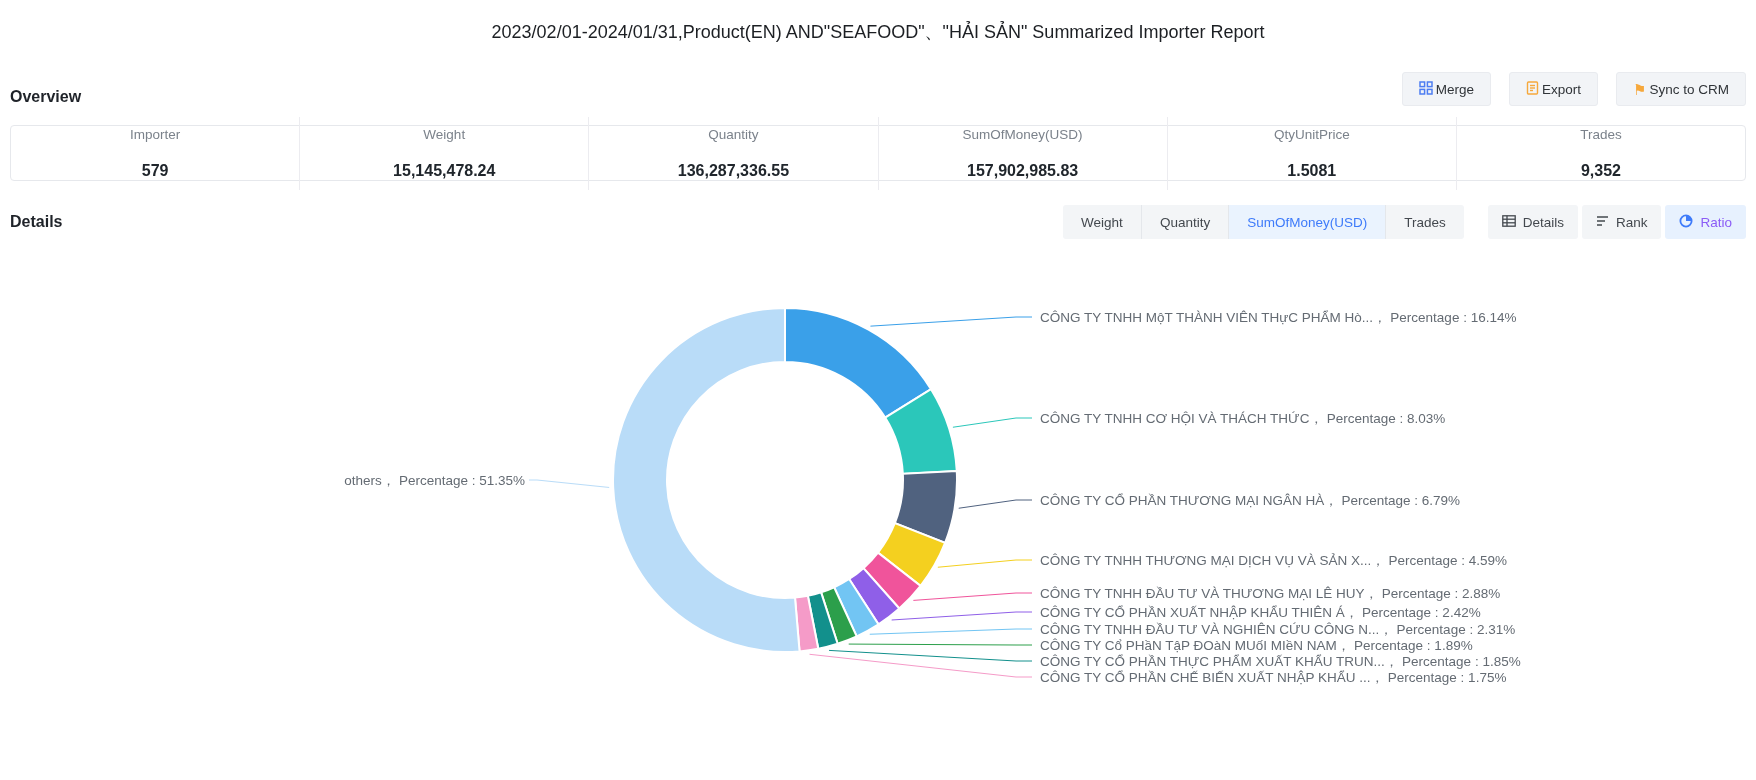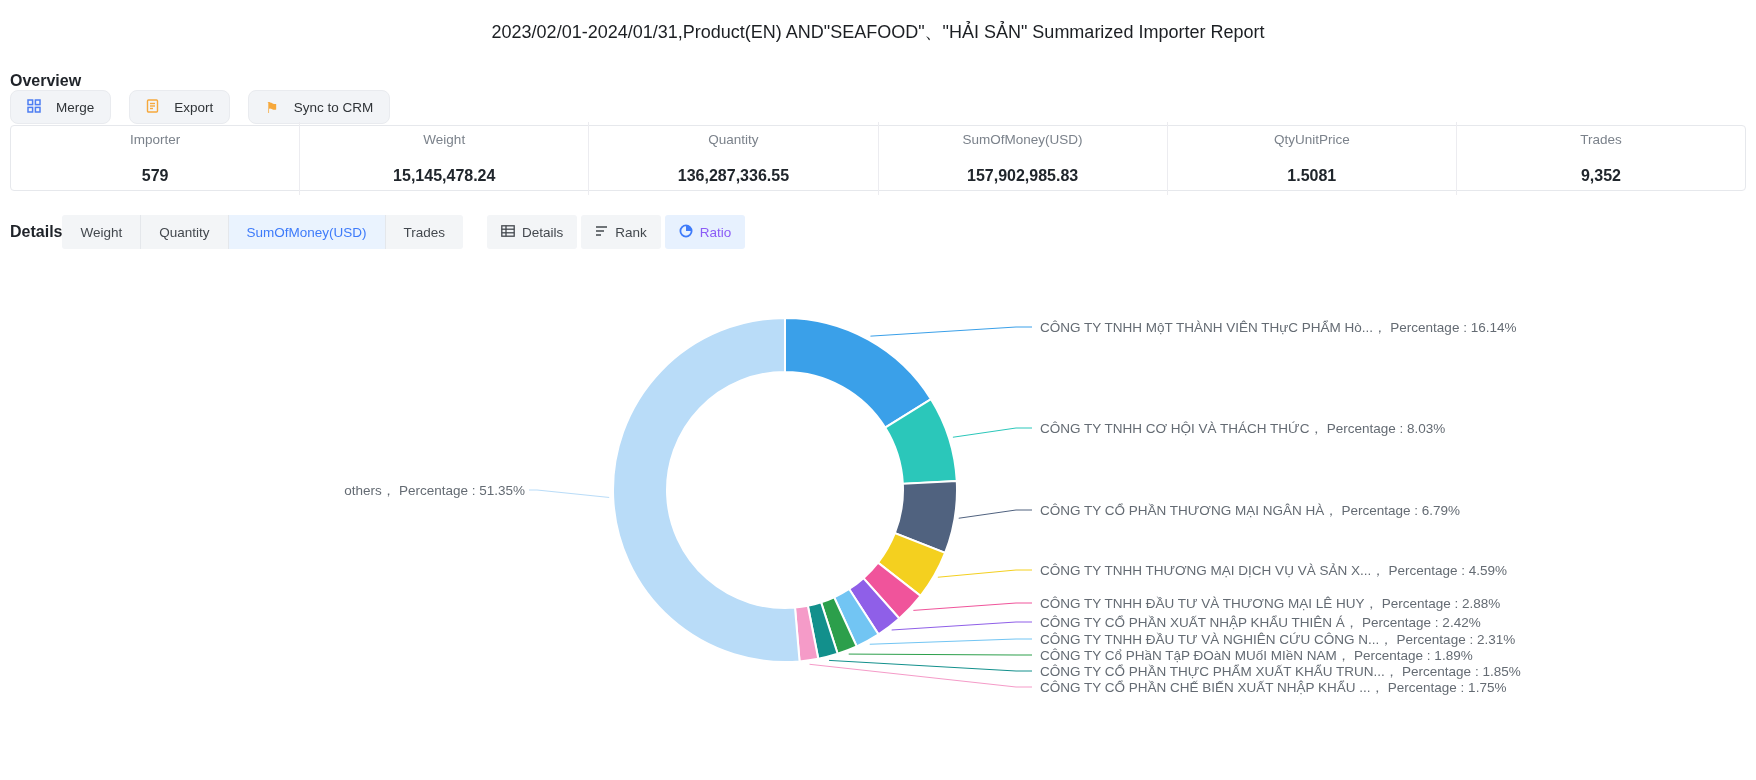--- a/index.html
+++ b/index.html
@@ -1,30 +1,30 @@
 <!DOCTYPE html>
 <html><head>
 <meta charset="utf-8">
 <style>
   * { margin:0; padding:0; box-sizing:border-box; }
   html,body { width:1756px; height:780px; overflow:hidden; background:#fff;
               font-family:"Liberation Sans","DejaVu Sans",sans-serif; }
   .report-title { padding-top:20px; text-align:center; font-size:18px; font-weight:500; color:#1c1f23; }
-  .section-header { display:flex; justify-content:space-between; align-items:flex-start; margin:28px 10px 0; height:34px;flex-direction:column; }
+  .section-header { display:flex; justify-content:space-between; align-items:flex-end; margin:28px 10px 0; height:34px; }
   .heading { font-size:16px; font-weight:700; color:#1f2329; }
   .actions { display:flex; gap:18px; }
-  .act-btn { display:flex; align-items:center; gap:15px; height:34px; padding:0 16px; background:#f2f4f7;
-             border:1px solid #e9ebef; border-radius:8px; font-size:13.5px; color:#303438; cursor:pointer;
+  .act-btn { display:flex; align-items:center; gap:3px; height:34px; padding:0 16px; background:#f2f4f7;
+             border:1px solid #e9ebef; border-radius:3px; font-size:13.5px; color:#303438; cursor:pointer;
              font-family:inherit; }
-  .stats-card { margin:19px 10px 0; height:66px; border:1px solid #e6e8ec; border-radius:4px; display:flex; align-items:center; }
+  .stats-card { margin:19px 10px 0; height:56px; border:1px solid #e6e8ec; border-radius:4px; display:flex; align-items:center; }
   .stat { flex:1; text-align:center; padding:10px 0; border-right:1px solid #ececf0; }
   .stat:last-child { border-right:none; }
   .stat-label { font-size:13.5px; color:#7b828b; }
   .stat-value { margin-top:20px; font-size:16px; font-weight:600; color:#20262c; }
-  .details-header { display:flex; justify-content:flex-start; align-items:center; margin:24px 10px 0; height:34px; }
+  .details-header { display:flex; justify-content:space-between; align-items:center; margin:24px 10px 0; height:34px; }
   .controls { display:flex; gap:24px; align-items:center; }
   .seg-group { display:flex; }
   .seg { height:34px; display:flex; align-items:center; padding:0 18px; background:#f3f5f7; font-size:13.5px;
          color:#43484e; cursor:pointer; border-left:1px solid #e4e7eb; }
   .seg:first-child { border-left:none; border-radius:3px 0 0 3px; }
   .seg:last-child { border-radius:0 3px 3px 0; }
   .seg.selected { background:#eaf3fe; color:#3e7bfa; }
   .view-group { display:flex; gap:4px; }
   .chip { height:34px; display:flex; align-items:center; gap:7px; padding:0 14px; background:#f3f5f7;
           border-radius:3px; font-size:13.5px; color:#43484e; cursor:pointer; }

